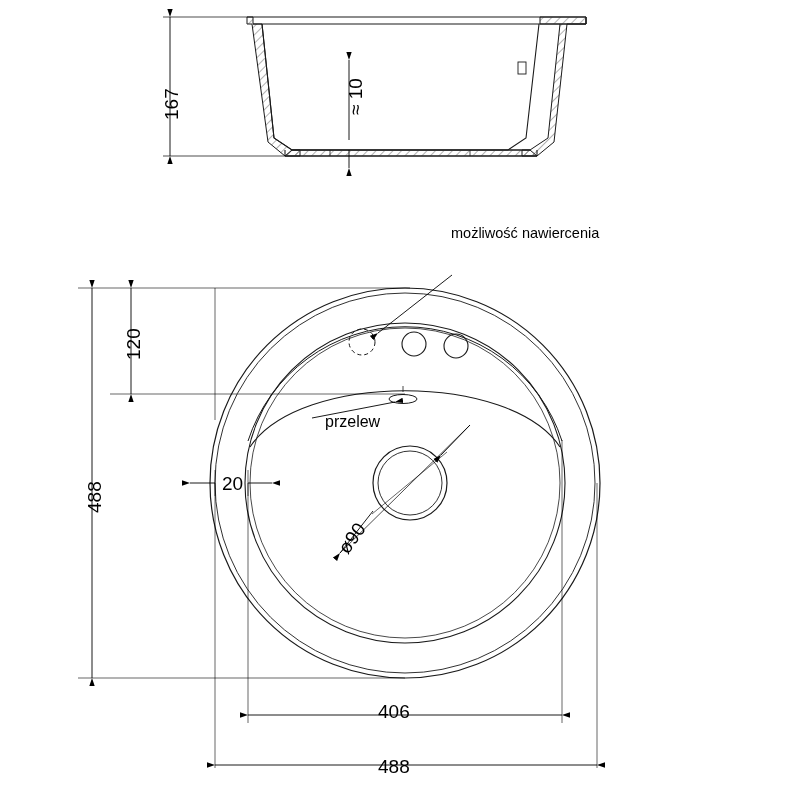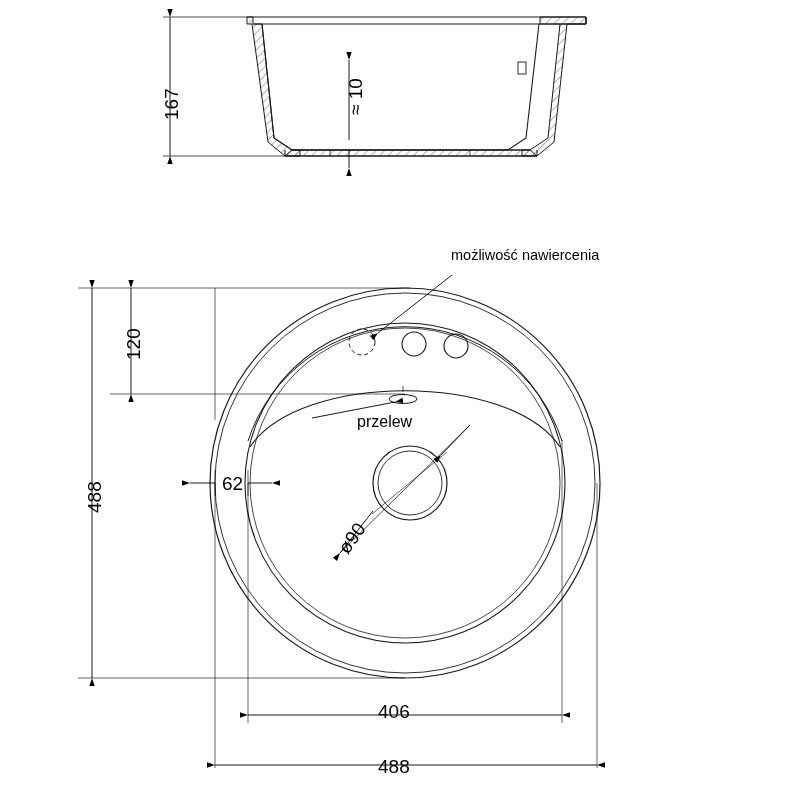--- a/index.html
+++ b/index.html
@@ -182,27 +182,27 @@
   </svg>
 
   <div class="lbl big rot90" style="left:160px; top:120px;">167</div>
 
   <div class="lbl big rot90" style="left:344px; top:115px;">≈ 10</div>
 
   <div class="lbl big rot90" style="left:122px; top:360px;">120</div>
 
   <div class="lbl big rot90" style="left:83px; top:513px;">488</div>
 
-  <div class="lbl big" style="left:222px; top:472px;">62</div>
+  <div class="lbl big" style="left:222px; top:472px;">20</div>
 
   <div class="lbl big rot45" style="left:333px; top:545px;">ø90</div>
 
   <div class="lbl big" style="left:378px; top:700px;">406</div>
 
   <div class="lbl big" style="left:378px; top:755px;">488</div>
 
-  <div class="lbl" style="left:325px; top:412px; font-size:16px;margin-left:32px;">przelew</div>
-
-  <div class="note" style="left:451px; top:246px;">
+  <div class="lbl" style="left:325px; top:412px; font-size:16px;">przelew</div>
+
+  <div class="note" style="left:451px; top:224px;">
     <div>możliwość nawiercenia</div>
   </div>
 
 </div>
 
 </body></html>

